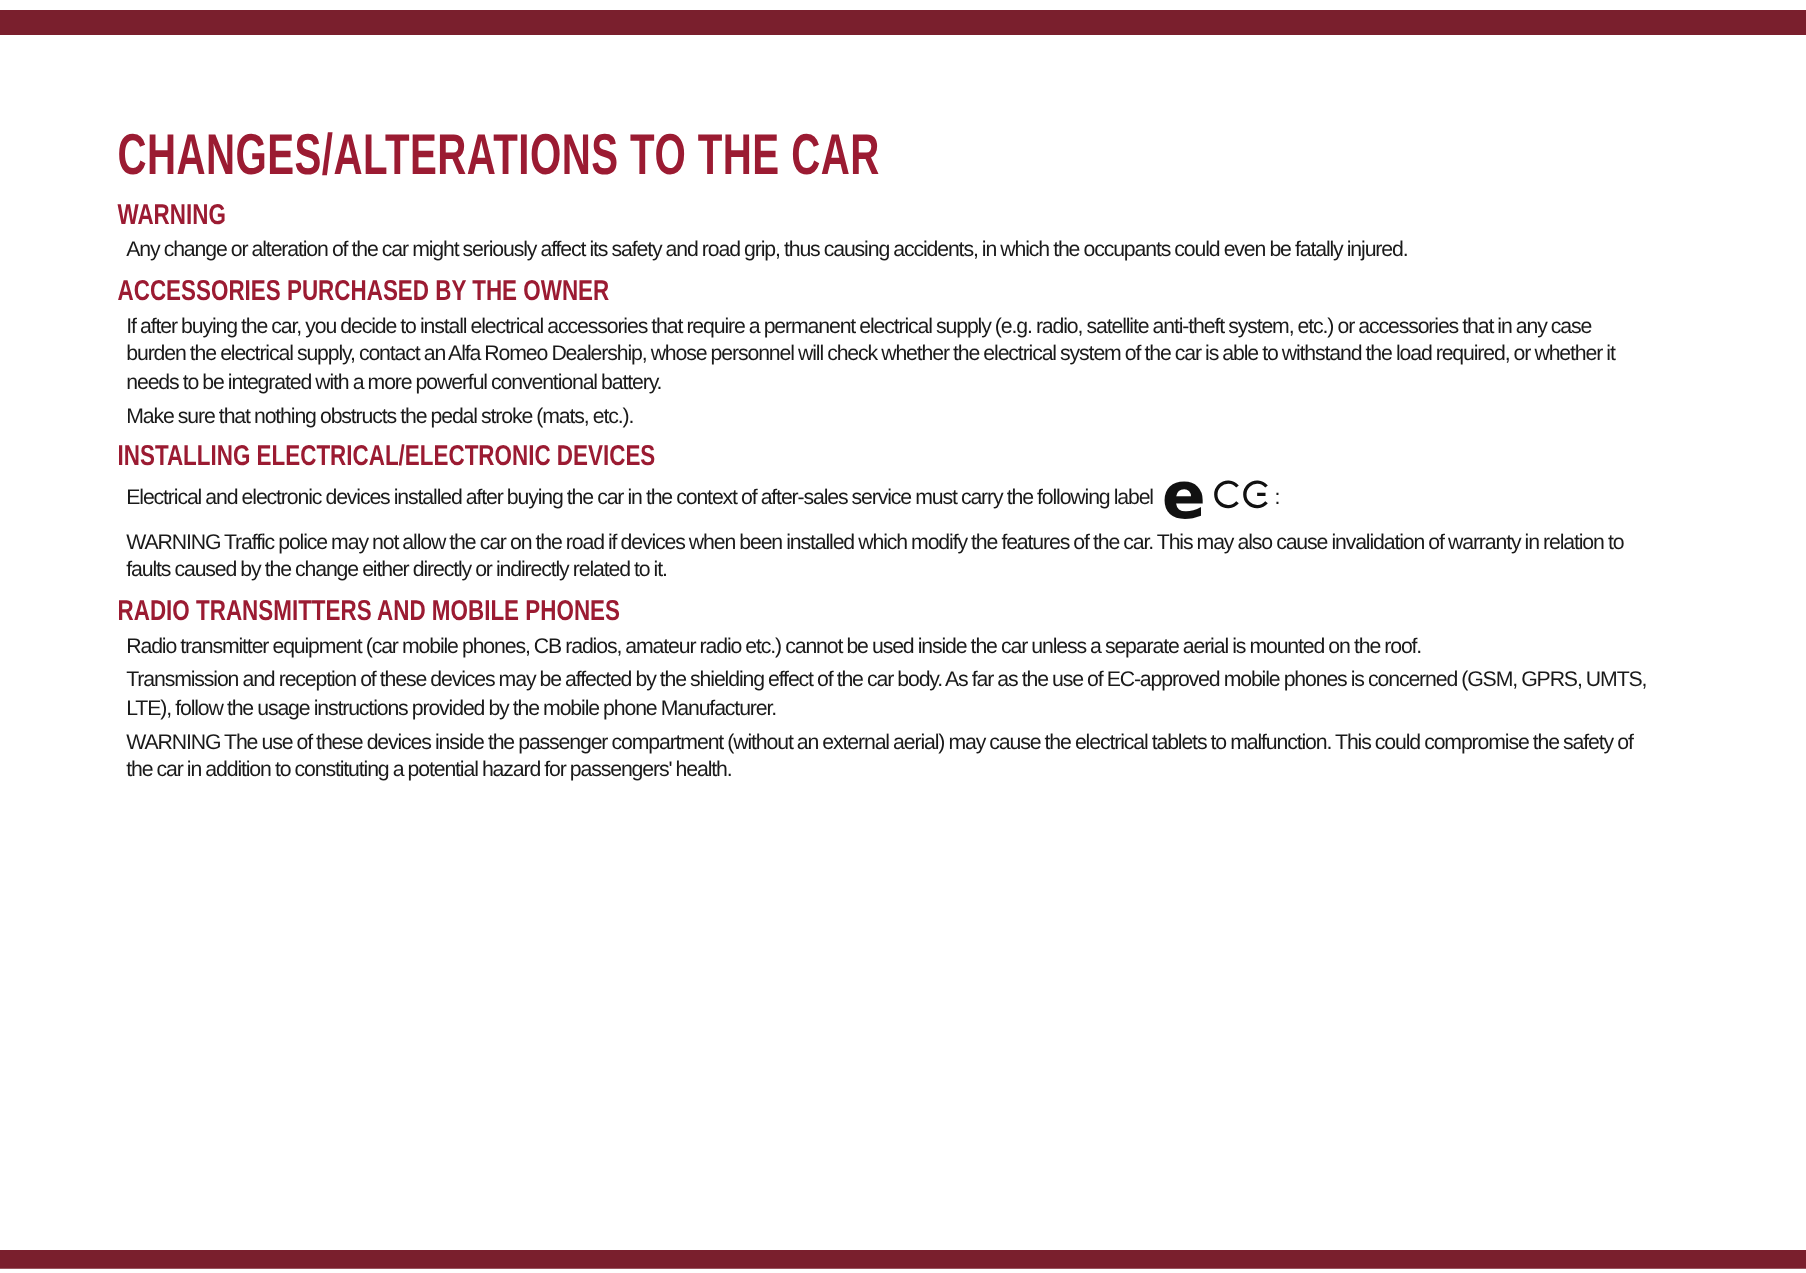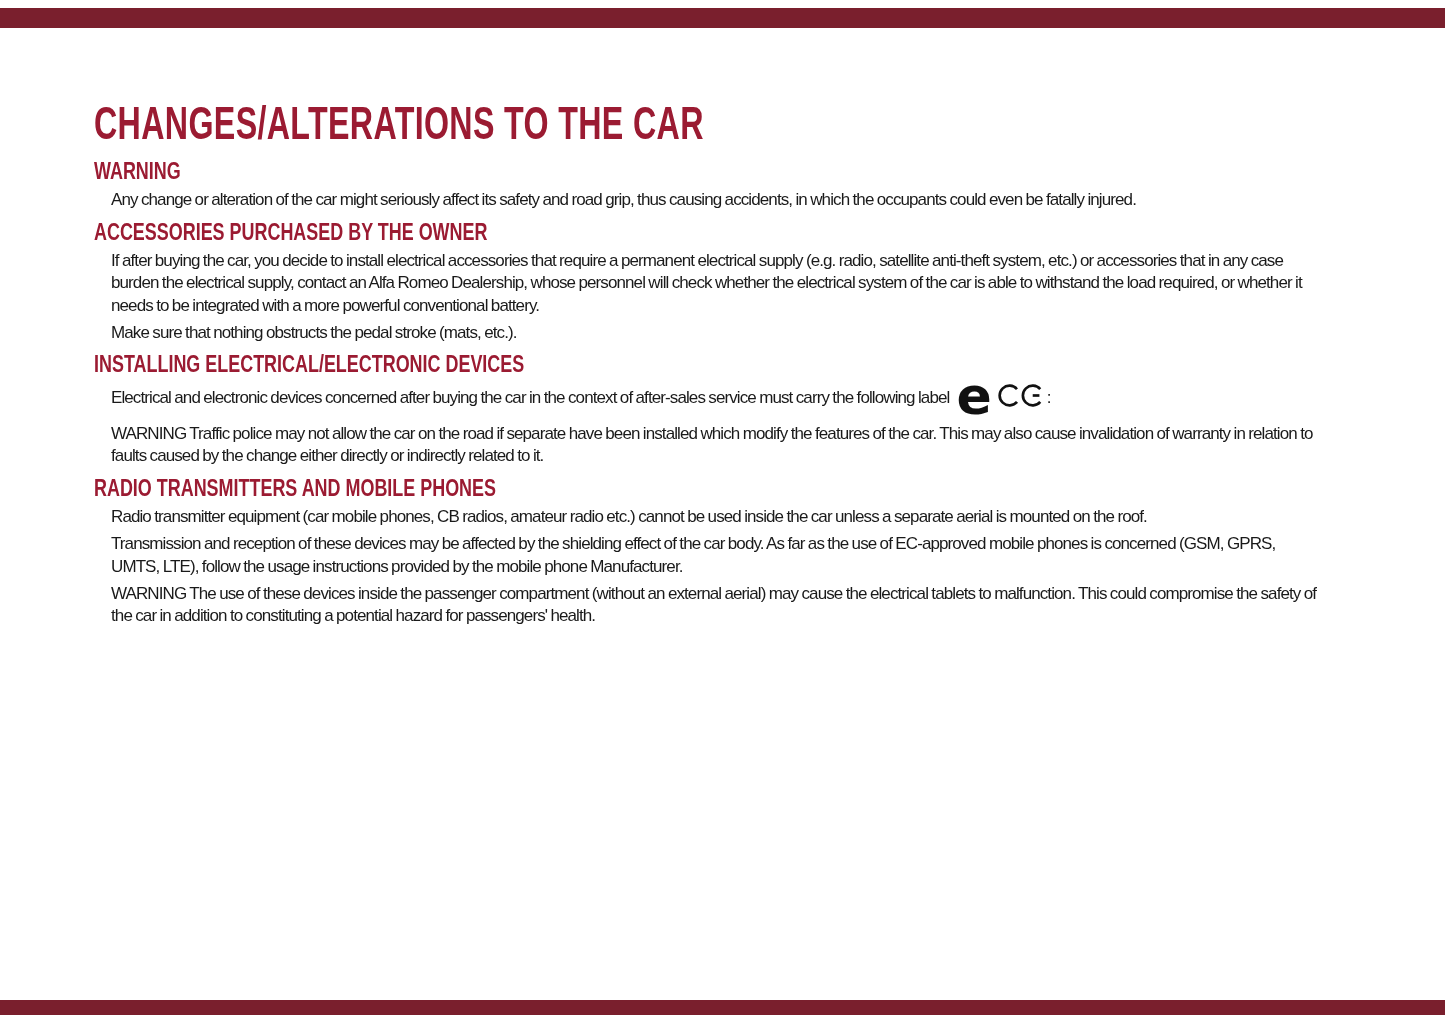--- a/index.html
+++ b/index.html
@@ -45,21 +45,21 @@
     transform: scaleX(0.78);
     transform-origin: left top;
     margin: 8px 0 6px 0;
   }
   .body-para {
     color: #1a1a1a;
     font-size: 17px;
     line-height: 22.4px;
     letter-spacing: -0.9px;
     word-spacing: -0.5px;
-    margin: 0 0 5px 17px;
+    margin: 0 0 5px 7px;
   }
   .label-line { margin-bottom: 7px; }
   .e-mark {
     display: inline-block;
     font-family: "DejaVu Sans", sans-serif;
     font-weight: bold;
     font-size: 52px;
     line-height: 26px;
     letter-spacing: 0;
     vertical-align: -11px;
@@ -84,27 +84,27 @@
 
   <h2 class="section-heading">WARNING</h2>
   <p class="body-para">Any change or alteration of the car might seriously affect its safety and road grip, thus causing accidents, in which the occupants could even be fatally injured.</p>
 
   <h2 class="section-heading">ACCESSORIES PURCHASED BY THE OWNER</h2>
   <p class="body-para">If after buying the car, you decide to install electrical accessories that require a permanent electrical supply (e.g. radio, satellite anti-theft system, etc.) or accessories that in any case burden the electrical supply, contact an Alfa Romeo Dealership, whose personnel will check whether the electrical system of the car is able to withstand the load required, or whether it needs to be integrated with a more powerful conventional battery.</p>
   <p class="body-para">Make sure that nothing obstructs the pedal stroke (mats, etc.).</p>
 
   <h2 class="section-heading">INSTALLING ELECTRICAL/ELECTRONIC DEVICES</h2>
   <p class="body-para label-line">
-    <span>Electrical and electronic devices concerned after buying the car in the context of after-sales service must carry the following label</span><span class="e-mark">e</span><span class="ce-mark"><svg width="50" height="27" viewBox="0 0 56 28">
+    <span>Electrical and electronic devices installed after buying the car in the context of after-sales service must carry the following label</span><span class="e-mark">e</span><span class="ce-mark"><svg width="50" height="27" viewBox="0 0 56 28">
           <path d="M22.4 6.93 A11 11 0 1 0 22.4 21.07" fill="none" stroke="#111111" stroke-width="3"></path>
           <path d="M48.4 6.93 A11 11 0 1 0 48.4 21.07" fill="none" stroke="#111111" stroke-width="3"></path>
           <path d="M40 14 H47.5" fill="none" stroke="#111111" stroke-width="3"></path>
         </svg></span><span class="colon">:</span>
   </p>
-  <p class="body-para">WARNING Traffic police may not allow the car on the road if separate have been installed which modify the features of the car. This may also cause invalidation of warranty in relation to faults caused by the change either directly or indirectly related to it.</p>
+  <p class="body-para">WARNING Traffic police may not allow the car on the road if devices when been installed which modify the features of the car. This may also cause invalidation of warranty in relation to faults caused by the change either directly or indirectly related to it.</p>
 
   <h2 class="section-heading">RADIO TRANSMITTERS AND MOBILE PHONES</h2>
   <p class="body-para">Radio transmitter equipment (car mobile phones, CB radios, amateur radio etc.) cannot be used inside the car unless a separate aerial is mounted on the roof.</p>
   <p class="body-para">Transmission and reception of these devices may be affected by the shielding effect of the car body. As far as the use of EC-approved mobile phones is concerned (GSM, GPRS, UMTS, LTE), follow the usage instructions provided by the mobile phone Manufacturer.</p>
   <p class="body-para">WARNING The use of these devices inside the passenger compartment (without an external aerial) may cause the electrical tablets to malfunction. This could compromise the safety of the car in addition to constituting a potential hazard for passengers' health.</p>
 
 </div>
 
 <div class="brand-bar bottom"></div>
 

